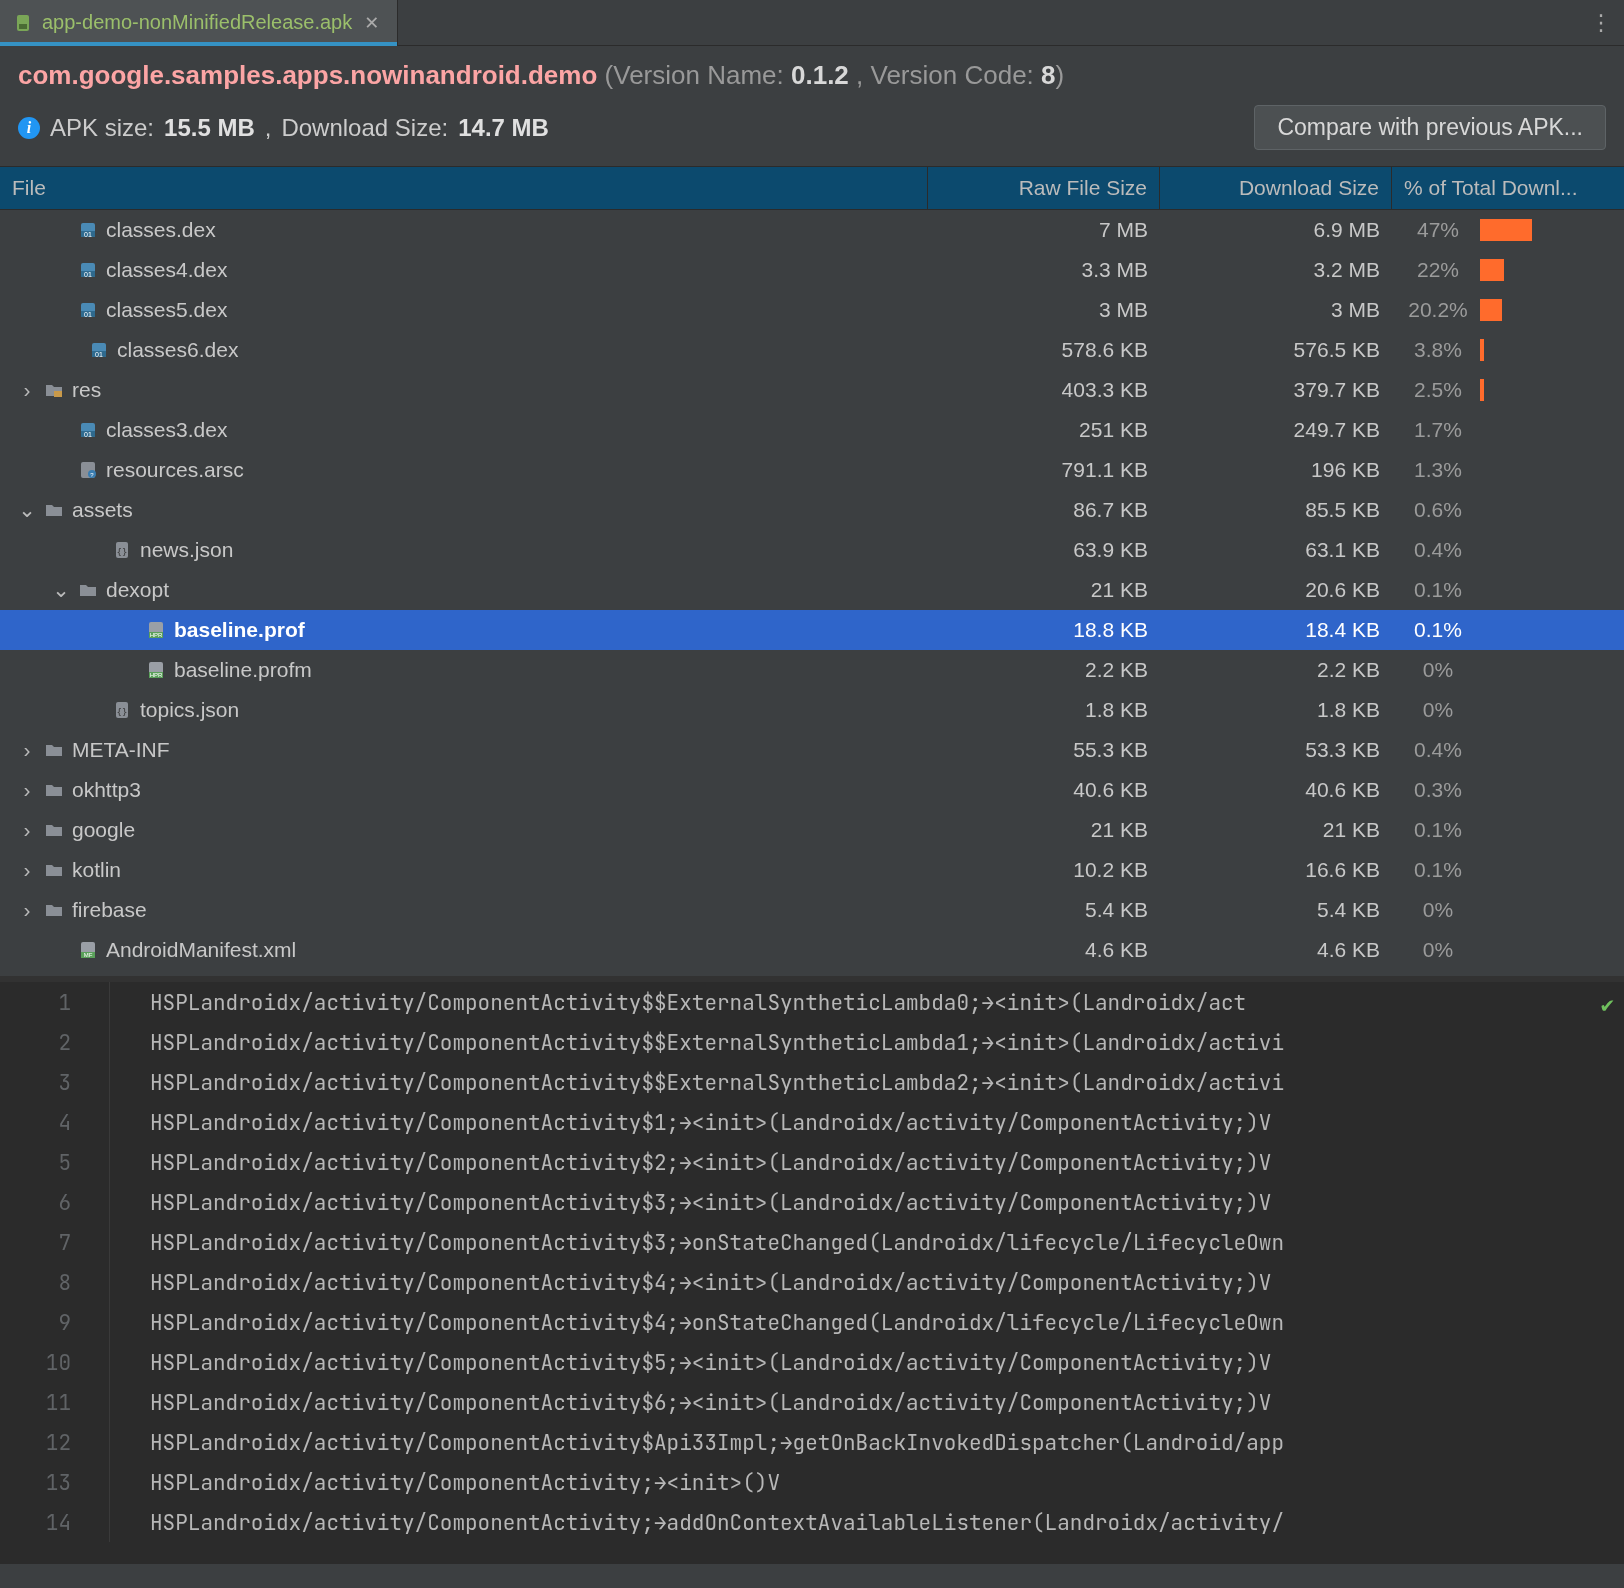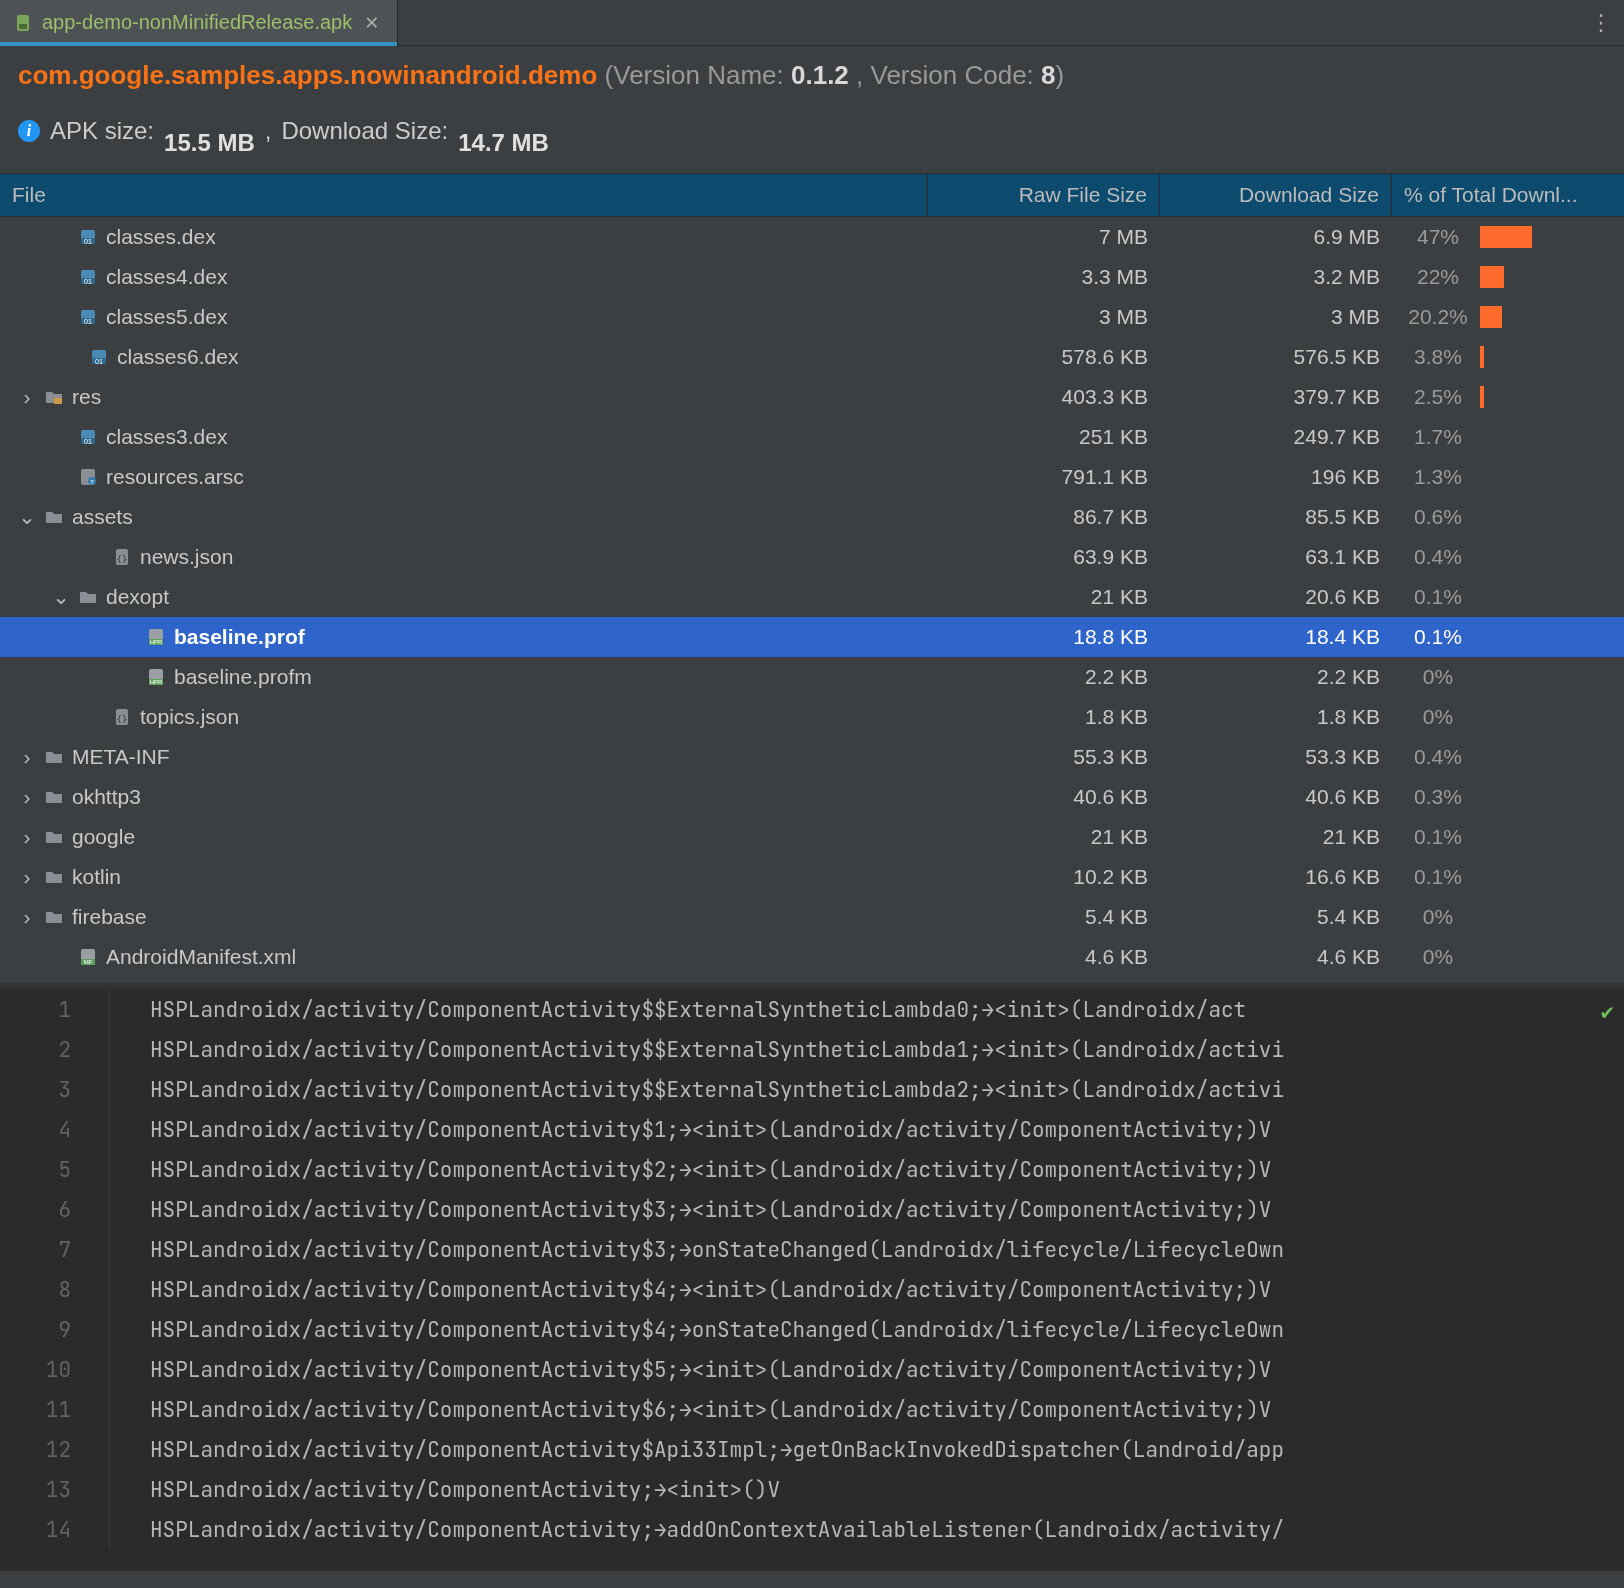--- a/index.html
+++ b/index.html
@@ -31,28 +31,28 @@
   .kebab {
     width: 46px; display: flex; align-items: center; justify-content: center;
     color: #aaa; font-size: 22px;
   }
   
   .header {
     padding: 14px 18px 6px 18px;
     background: #3c3f41;
   }
   .pkg-line { font-size: 26px; color: #999; }
-  .pkg-line .pkg { font-weight: 700; color: #f97316; }
+  .pkg-line .pkg { font-weight: 700; color: #fca5a5; }
   .pkg-line .bold { font-weight: 700; color: #d8d8d8; }
   .size-row {
     display: flex; align-items: center; justify-content: space-between;
     margin-top: 14px;
   }
   .size-row .left { display: flex; align-items: center; gap: 10px; font-size: 24px; color: #ccc; }
-  .size-row .left .bold { font-weight: 700; color: #e0e0e0; margin-top: 24px; }
+  .size-row .left .bold { font-weight: 700; color: #e0e0e0; }
   .info-icon {
     width: 22px; height: 22px; border-radius: 50%;
     background: #2196f3; color: #fff; font-weight: 900;
     display: inline-flex; align-items: center; justify-content: center;
     font-family: Georgia, serif; font-size: 16px; font-style: italic;
   }
   .compare-btn {
     background: #4c5052; border: 1px solid #5e6366; color: #d8d8d8;
     padding: 8px 22px; font-size: 23px; border-radius: 4px;
   }
@@ -134,20 +134,21 @@
   </div>
   <div class="size-row">
     <div class="left">
       <span class="info-icon">i</span>
       <span>APK size:</span>
       <span class="bold">15.5 MB</span>
         <span>,</span>
       <span>Download Size:</span>
       <span class="bold">14.7 MB</span>
     </div>
+    <button class="compare-btn">Compare with previous APK...</button>
   </div>
 </div>
 
 <div class="table-wrap">
   <div class="thead">
     <div>File</div>
     <div class="right">Raw File Size</div>
     <div class="right">Download Size</div>
     <div>% of Total Downl...</div>
   </div>

